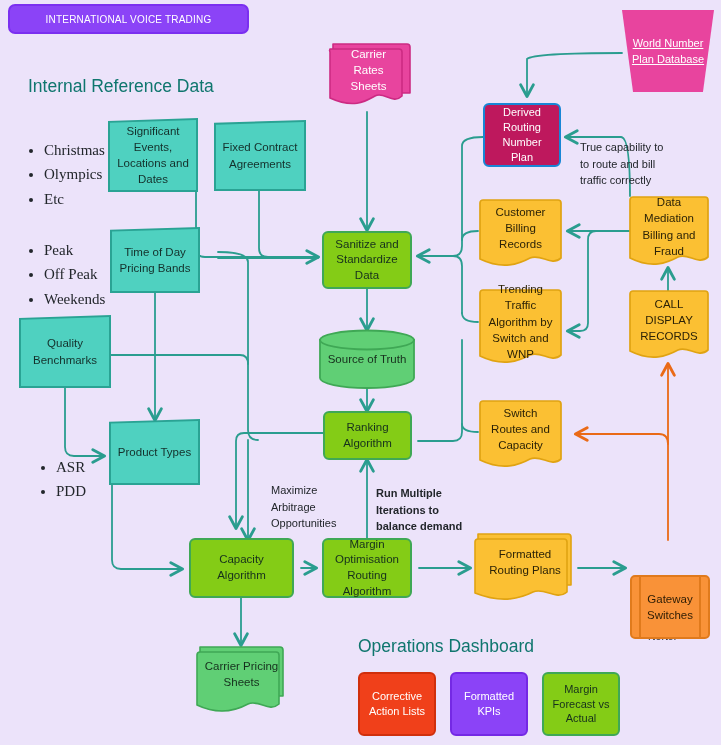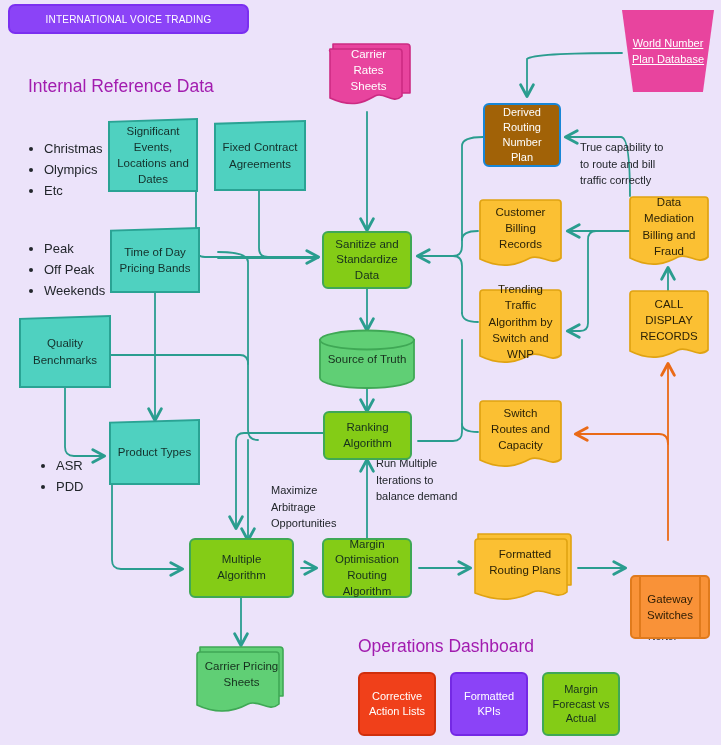--- a/index.html
+++ b/index.html
@@ -18,32 +18,32 @@
   .node .lbl{display:block;padding:2px 6px;}
 
   
   .title-badge{
     position:absolute;left:8px;top:4px;width:237px;height:26px;
     background:#8b43f7;border:2px solid #7b2ff0;border-radius:7px;
     color:#fff;font-size:10px;letter-spacing:.2px;
     display:flex;align-items:center;justify-content:center;
   }
 
-  .section-head{position:absolute;font-size:17.5px;color:#a21caf;}
-
-  .bullets{position:absolute;font-size:13px;color:#22262b;line-height:1.62;}
+  .section-head{position:absolute;font-size:17.5px;color:#0f766e;}
+
+  .bullets{position:absolute;font-size:15px;color:#22262b;line-height:1.62;font-family:Liberation Serif, serif;}
   .bullets ul{margin:0;padding-left:14px;list-style:disc;}
 
   .caption{position:absolute;font-size:10.5px;color:#23272c;line-height:1.5;}
   .edge-label{position:absolute;font-size:11px;color:#22262b;line-height:1.5;}
 
   
   .rect{border-radius:6px;border:2px solid;}
   .green{background:#84cc16;border-color:#3fa855;color:#16301d;}
-  .blue{background:#a16207;border-color:#1886d6;color:#ffffff;}
+  .blue{background:#be185d;border-color:#1886d6;color:#ffffff;}
   .red{background:#f0401a;border-color:#d02f0c;color:#ffffff;}
   .purple{background:#8b43f7;border-color:#7429e4;color:#ffffff;}
   .trap-wrap{position:absolute;}
   .trap-wrap .trapbg{position:absolute;inset:0;background:#2aa394;
     -webkit-clip-path:polygon(0 4%,100% 0,100% 100%,0 100%);
     clip-path:polygon(0 4%,100% 0,100% 100%,0 100%);}
   .trap-wrap .trapfg{position:absolute;inset:2px;background:#4fd1c0;
     -webkit-clip-path:polygon(0 4%,100% 0,100% 100%,0 100%);
     clip-path:polygon(0 4%,100% 0,100% 100%,0 100%);}
   .trap-wrap .traptxt{position:absolute;inset:0;display:flex;align-items:center;
@@ -194,21 +194,21 @@
       <li>PDD</li>
     </ul>
   </div>
 
   <div class="edge-label" style="left:271px;top:482px;width:80px;">
     <div>Maximize</div>
     <div>Arbitrage</div>
     <div>Opportunities</div>
   </div>
 
-  <div class="edge-label" style="left:376px;top:455px;width:88px;">
+  <div class="edge-label" style="left:376px;top:485px;width:88px;font-weight:bold;">
     <div>Run Multiple</div>
     <div>Iterations to</div>
     <div>balance demand</div>
   </div>
 
   <div class="edge-label" style="left:580px;top:139px;width:100px;">
     <div>True capability to</div>
     <div>to route and bill</div>
     <div>traffic correctly</div>
   </div>
@@ -321,21 +321,21 @@
       <ellipse cx="49" cy="11" rx="47" ry="9.5" fill="#60cf75" stroke="#3fa855" stroke-width="1.8"></ellipse>
     </svg>
     <div class="txt">Source of Truth</div>
   </div>
 
   <div class="node rect green" style="left:323px;top:411px;width:89px;height:49px;font-size:11.5px;">
     <span class="lbl">Ranking Algorithm</span>
   </div>
 
   <div class="node rect green" style="left:189px;top:538px;width:105px;height:60px;font-size:11.5px;">
-    <span class="lbl">Multiple Algorithm</span>
+    <span class="lbl">Capacity Algorithm</span>
   </div>
 
   <div class="node rect green" style="left:322px;top:538px;width:90px;height:60px;font-size:11.5px;">
     <span class="lbl">Margin Optimisation Routing Algorithm</span>
   </div>
 
   <div class="doc greendoc" style="left:194px;top:644px;width:95px;height:72px;">
     <svg viewBox="0 0 95 72" preserveAspectRatio="none">
       <path d="M6,3 h80 a3,3 0 0 1 3,3 v46 h-9 v-41 h-74 z" fill="#60cf75" stroke="#3fa855" stroke-width="1.6" stroke-linejoin="round"></path>
       <path d="M3,11 a3,3 0 0 1 3,-3 h76 a3,3 0 0 1 3,3 v49 c-10,9 -20,-5 -31,0 c-11,6 -28,12 -51,1 z" fill="#60cf75" stroke="#3fa855" stroke-width="1.6" stroke-linejoin="round"></path>

